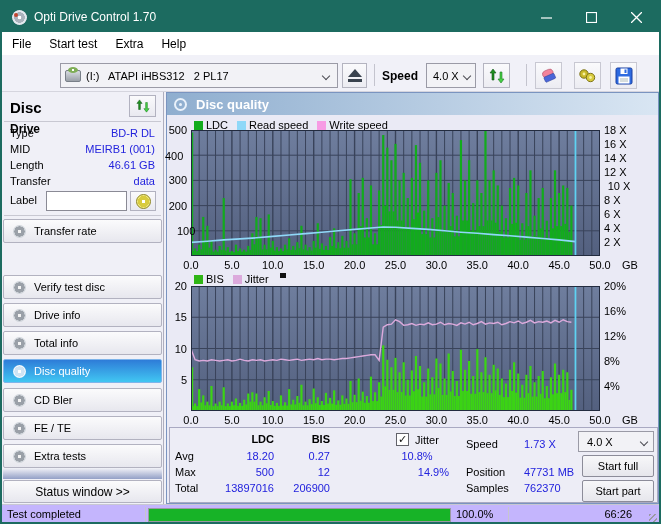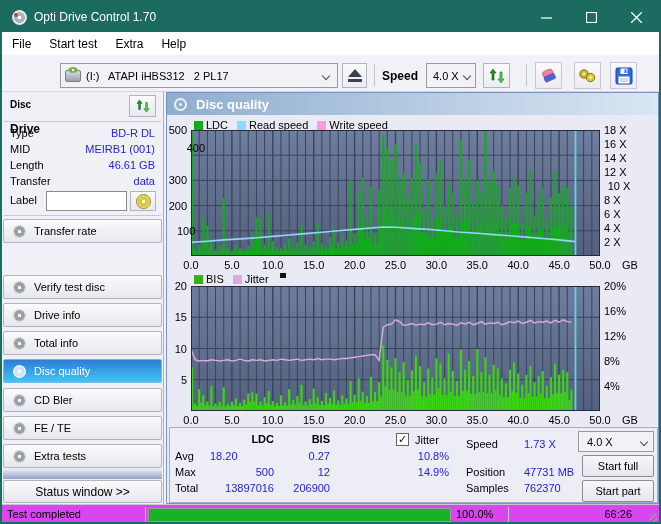--- a/index.html
+++ b/index.html
@@ -66,21 +66,21 @@
   .axis-lab { position:absolute; font-size:11px; }
   svg.plot { position:absolute; }
 
   
   .stats { position:absolute; left:2px; top:334px; width:489px; height:76px; border:1px solid #A9A9C2; background:#EDEDF6; font-size:11px; }
   .checkbox { position:absolute; width:13px; height:13px; background:#fff; border:1px solid #62626A; font-size:11px; line-height:11px; text-align:center; color:#111; }
   .btn { position:absolute; background:linear-gradient(#F7F7F9,#E6E6EC); border:1px solid #8C8C99; border-radius:2px;
          display:flex; align-items:center; justify-content:center; font-size:11px; }
 
   
-  .statusbar { position:absolute; left:0; top:502px; right:0; height:20px; background:#d946ef; border-top:1px solid #C8C8D2; font-size:11px; }
+  .statusbar { position:absolute; left:0; top:502px; right:0; height:20px; background:#c4b5fd; border-top:1px solid #C8C8D2; font-size:11px; }
   .sb-sep { position:absolute; top:2px; width:1px; height:16px; background:#C6C6CE; }
   .groove { position:absolute; left:146px; top:3px; width:303px; height:14px; border:1px solid #9A9AA2; background:#E6E6EA; }
   .grip { position:absolute; right:2px; bottom:2px; width:8px; height:8px;
       background:repeating-linear-gradient(135deg,#9a9aa2 0 1.5px,transparent 1.5px 4px); }
 </style>
 </head>
 <body>
 
 <div class="window">
 
@@ -158,21 +158,21 @@
       <rect x="5.5" y="1.5" width="7" height="5.5" fill="#fff"></rect>
       <rect x="9.5" y="2.5" width="2" height="3.5" fill="#2E6BE0"></rect>
       <rect x="3.5" y="9.5" width="11" height="7" fill="#fff"></rect>
       <line x1="5" y1="12" x2="13" y2="12" stroke="#9aa" stroke-width="0.8"></line>
       <line x1="5" y1="14" x2="13" y2="14" stroke="#9aa" stroke-width="0.8"></line>
     </svg>
   </div>
 
   <div class="sidebar-line-v"></div>
 
-  <span class="abs bold" style="left:8px; top:97px; font-size:10px;">Disc</span>
+  <span class="abs bold" style="left:8px; top:97px; font-size:15px;">Disc</span>
   <div class="mini-btn" style="left:127px; top:93px; width:27px; height:22px;">
     <svg width="14" height="14" viewBox="0 0 16 16">
       <polygon points="1,5 4,1 7,5 5,5 5,12 3,12 3,5" fill="#1F8F1F" stroke="#14581A" stroke-width="0.6"></polygon>
       <polygon points="9,11 12,15 15,11 13,11 13,4 11,4 11,11" fill="#45D145" stroke="#1E7A22" stroke-width="0.6"></polygon>
     </svg>
   </div>
   <div class="side-sep" style="top:119px;"></div>
 
   <span class="info-label" style="top:125px;">Type</span>
   <span class="info-value blue" style="top:125px;">BD-R DL</span>
@@ -757,21 +757,21 @@
         <rect x="379.27" y="103.75" width="2.2" height="21.249999999999996" fill="#3BD414"></rect>
         <polyline points="0,63.125 4.09,73.75 8.18,75 12.27,74.375 16.36,75 20.45,73.75 24.54,74.375 28.63,75 32.72,74.375 36.81,73.75 40.9,75 44.989999999999995,74.375 49.08,73.125 53.17,74.375 57.26,75 61.349999999999994,73.75 65.44,74.375 69.53,73.75 73.62,75 77.71,74.375 81.8,73.75 85.89,74.375 89.97999999999999,73.125 94.07,73.75 98.16,74.375 102.25,73.75 106.34,73.125 110.42999999999999,74.375 114.52,73.75 118.61,73.125 122.69999999999999,73.75 126.78999999999999,72.5 130.88,73.75 134.97,73.125 139.06,73.125 143.15,73.75 147.24,73.125 151.32999999999998,72.5 155.42,72.5 159.51,71.875 163.6,71.25 167.69,70.625 171.78,70 175.87,69.375 179.95999999999998,68.75 184.04999999999998,68.75 188.14,74.375 192.23,41.25 196.32,38.749999999999986 200.41,38.124999999999986 204.5,33.75 208.59,35.624999999999986 212.68,39.375000000000014 216.76999999999998,38.749999999999986 220.85999999999999,37.5 224.95,39.375000000000014 229.04,38.124999999999986 233.13,38.749999999999986 237.22,36.875 241.31,38.749999999999986 245.39999999999998,38.124999999999986 249.48999999999998,36.25 253.57999999999998,38.749999999999986 257.67,37.5 261.76,38.124999999999986 265.84999999999997,39.375000000000014 269.94,36.875 274.03,38.124999999999986 278.12,36.25 282.21,38.749999999999986 286.3,37.5 290.39,35.624999999999986 294.48,38.124999999999986 298.57,36.875 302.65999999999997,37.5 306.75,36.25 310.84,38.749999999999986 314.93,37.5 319.02,35.624999999999986 323.11,36.875 327.2,35 331.28999999999996,37.5 335.38,36.25 339.46999999999997,34.375 343.56,36.875 347.65,35.624999999999986 351.74,36.25 355.83,35 359.91999999999996,36.875 364.01,34.375 368.09999999999997,36.25 372.19,33.75 376.28,35.624999999999986 380.37,36.25" fill="none" stroke="#DCAADC" stroke-width="1.4"></polyline>
         <line x1="384.46" y1="0" x2="384.46" y2="125" stroke="#5FD2F2" stroke-width="1.8"></line>
         <rect x="0.5" y="0.5" width="408" height="124" fill="none" stroke="#222B3F"></rect>
       </svg>
 
     <div id="chart-labels">
         <div class="axis-lab" style="left: -2px; top: 131.8px; width: 22px; text-align: right; padding-left: 12px;">100</div>
         <div class="axis-lab" style="left: -2px; top: 106.6px; width: 22px; text-align: right;">200</div>
         <div class="axis-lab" style="left: -2px; top: 81.4px; width: 22px; text-align: right;">300</div>
-        <div class="axis-lab" style="left: -2px; top: 49px; width: 40px; text-align: right;">400</div>
+        <div class="axis-lab" style="left: -2px; top: 57px; width: 22px; ">400</div>
         <div class="axis-lab" style="left: -2px; top: 31px; width: 22px; text-align: right;">500</div>
         <div class="axis-lab" style="left: 437px; top: 143px; width: 30px; text-align: left;">2 X</div>
         <div class="axis-lab" style="left: 437px; top: 129px; width: 30px; text-align: left;">4 X</div>
         <div class="axis-lab" style="left: 437px; top: 115px; width: 30px; text-align: left;">6 X</div>
         <div class="axis-lab" style="left: 437px; top: 101px; width: 30px; text-align: left;">8 X</div>
         <div class="axis-lab" style="left: 437px; top: 87px; width: 30px; text-align: center;">10 X</div>
         <div class="axis-lab" style="left: 437px; top: 73px; width: 30px; text-align: left;">12 X</div>
         <div class="axis-lab" style="left: 437px; top: 59px; width: 30px; text-align: left;">14 X</div>
         <div class="axis-lab" style="left: 437px; top: 45px; width: 30px; text-align: left;">16 X</div>
         <div class="axis-lab" style="left: 437px; top: 31px; width: 30px; text-align: left;">18 X</div>
@@ -810,23 +810,23 @@
         <div class="axis-lab" style="left: 455px; top: 321px; width: 24px; text-align: left;">GB</div>
       </div>
 
     <div class="stats">
       <span class="abs bold" style="left:40px; top:5px; width:64px; text-align:right;">LDC</span>
       <span class="abs bold" style="left:112px; top:5px; width:48px; text-align:right;">BIS</span>
       <span class="checkbox" style="left:226px; top:5px;">✓</span>
       <span class="abs" style="left:245px; top:6px;">Jitter</span>
 
       <span class="abs" style="left:5px; top:22px;">Avg</span>
-      <span class="abs blue" style="left:40px; top:22px; width:64px; text-align:left;">18.20</span>
+      <span class="abs blue" style="left:40px; top:22px; width:64px; text-align:right;">18.20</span>
       <span class="abs blue" style="left:112px; top:22px; width:48px; text-align:right;">0.27</span>
-      <span class="abs blue" style="left:215px; top:22px; width:64px; text-align:right;">10.8%</span>
+      <span class="abs blue" style="left:215px; top:22px; width:64px; text-align:center;">10.8%</span>
 
       <span class="abs" style="left:5px; top:38px;">Max</span>
       <span class="abs blue" style="left:40px; top:38px; width:64px; text-align:right;">500</span>
       <span class="abs blue" style="left:112px; top:38px; width:48px; text-align:right;">12</span>
       <span class="abs blue" style="left:215px; top:38px; width:64px; text-align:right;">14.9%</span>
 
       <span class="abs" style="left:5px; top:54px;">Total</span>
       <span class="abs blue" style="left:40px; top:54px; width:64px; text-align:right;">13897016</span>
       <span class="abs blue" style="left:112px; top:54px; width:48px; text-align:right;">206900</span>
 

